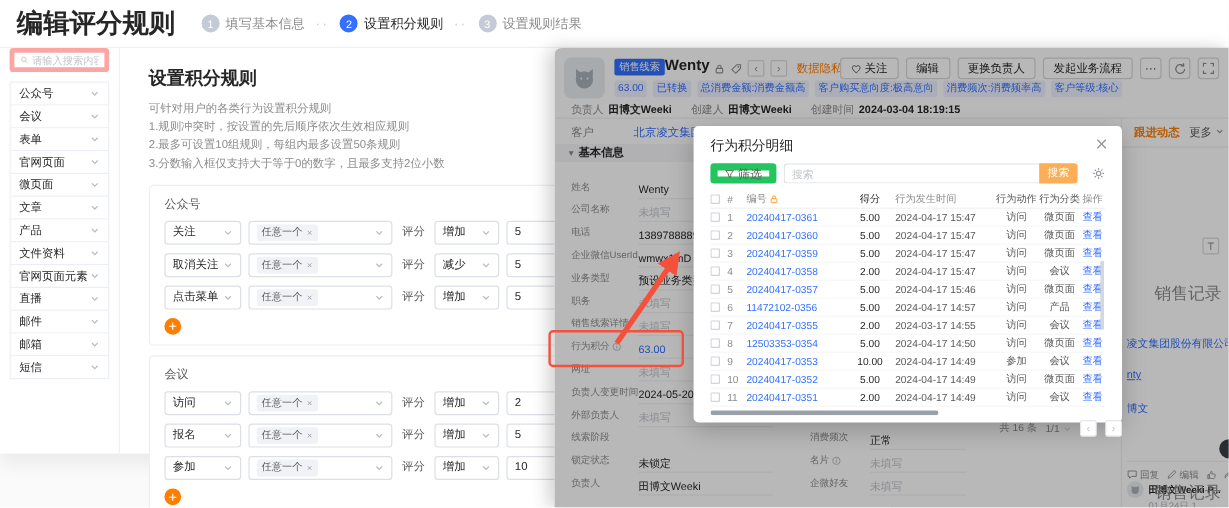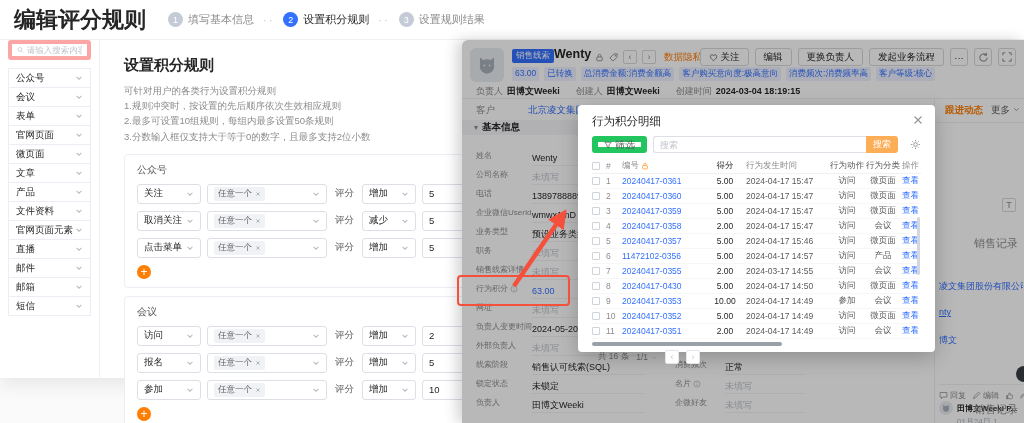--- a/index.html
+++ b/index.html
@@ -95,21 +95,21 @@
            white-space:nowrap; overflow:hidden; }
   .f-val.empty { color:#c0c4cc; }
   .f-val.link { color:#3370ff; cursor:pointer; }
 
   .dw-panel { position:absolute; right:0; top:58px; width:90px; bottom:0; border-left:1px solid #f0f0f0; }
   .panel-tabs { display:flex; align-items:center; gap:8px; padding:6px 0 5px 10px; border-bottom:1px solid #f0f0f0; }
   .ptab { font-size:9.5px; color:#ff7d00; font-weight:bold; cursor:pointer; white-space:nowrap; }
   .ptab-more { font-size:9.5px; color:#595959; cursor:pointer; white-space:nowrap; }
   .t-filter { position:absolute; right:8px; top:100px; width:14px; height:14px; border:1px solid #d9d9d9;
               border-radius:2px; font-size:9px; color:#8c8c8c; display:flex; align-items:center; justify-content:center; cursor:pointer; }
-  .p-record { position:absolute; right:6px; font-size:11px; color:#8c8c8c; }
+  .p-record { position:absolute; right:6px; font-size:14px; color:#8c8c8c; }
   .p-link { position:absolute; left:4px; width:84px; font-size:9px; color:#3370ff; white-space:nowrap; overflow:hidden; cursor:pointer; }
   .p-actions { position:absolute; left:4px; top:286px; display:flex; align-items:center; gap:6px; border-top:1px solid #f0f0f0; padding-top:5px; width:84px; }
   .p-act { display:flex; align-items:center; gap:2px; font-size:8px; color:#8c8c8c; cursor:pointer; white-space:nowrap; }
   .p-foot { position:absolute; left:4px; top:303px; display:flex; align-items:center; gap:4px; width:84px; }
   .p-foot-ava { width:14px; height:14px; border-radius:50%; background:#e9edf2; flex:none; display:flex; align-items:center; justify-content:center; }
   .p-foot-name { font-size:8px; color:#262626; font-weight:bold; white-space:nowrap; overflow:hidden; }
   .p-date { position:absolute; left:22px; top:318px; font-size:8px; color:#b0b4bb; white-space:nowrap; }
   .fab { position:absolute; right:-8px; top:326px; width:16px; height:16px; border-radius:50%; background:#3a3f46; }
 
   .dw-mask { position:absolute; inset:0; background:rgba(0,0,0,.28); }
@@ -136,21 +136,21 @@
   .cb { width:8px; height:8px; border:1px solid #cfd3da; border-radius:1px; background:#fff; cursor:pointer; }
   .c-idx { color:#8c8c8c; }
   .c-code { color:#3370ff; cursor:pointer; white-space:nowrap; overflow:hidden; }
   .c-score { text-align:center; padding-right:6px; color:#262626; }
   .c-time { color:#595959; white-space:nowrap; }
   .c-act, .c-cat { text-align:center; color:#595959; }
   .c-view { color:#3370ff; cursor:pointer; }
   .co-head { display:flex; align-items:center; gap:2px; }
   .hscroll { width:190px; height:4px; background:#9aa0a8; border-radius:2px; margin-top:3px; cursor:pointer; }
   .vscroll { position:absolute; right:1px; top:58px; width:3px; height:58px; background:#d4d7dd; border-radius:2px; cursor:pointer; }
-  .m-pager { display:flex; align-items:center; gap:7px; margin:4px 20px 0; font-size:8.5px; color:#595959; }
+  .m-pager { display:flex; justify-content:flex-end; align-items:center; gap:7px; margin:4px 0 0; font-size:8.5px; color:#595959; }
   .pg-sel { display:flex; align-items:center; gap:3px; cursor:pointer; }
   .pg-btn { width:14px; height:14px; border:1px solid #e3e5e9; border-radius:2px; color:#c0c4cc; font-size:9px;
             display:flex; align-items:center; justify-content:center; background:#fff; cursor:pointer; }
 
   
   .anno-rect { position:absolute; left:457px; top:275px; width:113px; height:31px; border:2px solid #f4503c;
                border-radius:4px; z-index:60; pointer-events:none; }
   .anno-svg { position:absolute; left:0; top:0; z-index:61; pointer-events:none; }
 </style>
 </head>
@@ -584,21 +584,20 @@
         <div class="f-row">
           <span class="f-label">负责人变更时间</span>
           <span class="f-val">2024-05-20 14:</span>
         </div>
         <div class="f-row">
           <span class="f-label">外部负责人</span>
           <span class="f-val empty">未填写</span>
         </div>
         <div class="f-row">
           <span class="f-label">线索阶段</span>
-          <span class="f-val">销售认可线索(SQL)</span>
         </div>
         <div class="f-row">
           <span class="f-label">锁定状态</span>
           <span class="f-val">未锁定</span>
         </div>
         <div class="f-row">
           <span class="f-label">负责人</span>
           <span class="f-val">田博文Weeki</span>
         </div>
       </div>
@@ -784,21 +783,21 @@
               <span class="c-code">20240417-0355</span>
               <span class="c-score">2.00</span>
               <span class="c-time">2024-03-17 14:55</span>
               <span class="c-act">访问</span>
               <span class="c-cat">会议</span>
               <span class="c-view">查看</span>
             </div>
             <div class="mrow">
               <span class="cb"></span>
               <span class="c-idx">8</span>
-              <span class="c-code">20240417-0430</span>
+              <span class="c-code">12503353-0354</span>
               <span class="c-score">5.00</span>
               <span class="c-time">2024-04-17 14:50</span>
               <span class="c-act">访问</span>
               <span class="c-cat">微页面</span>
               <span class="c-view">查看</span>
             </div>
             <div class="mrow">
               <span class="cb"></span>
               <span class="c-idx">9</span>
               <span class="c-code">20240417-0353</span>

